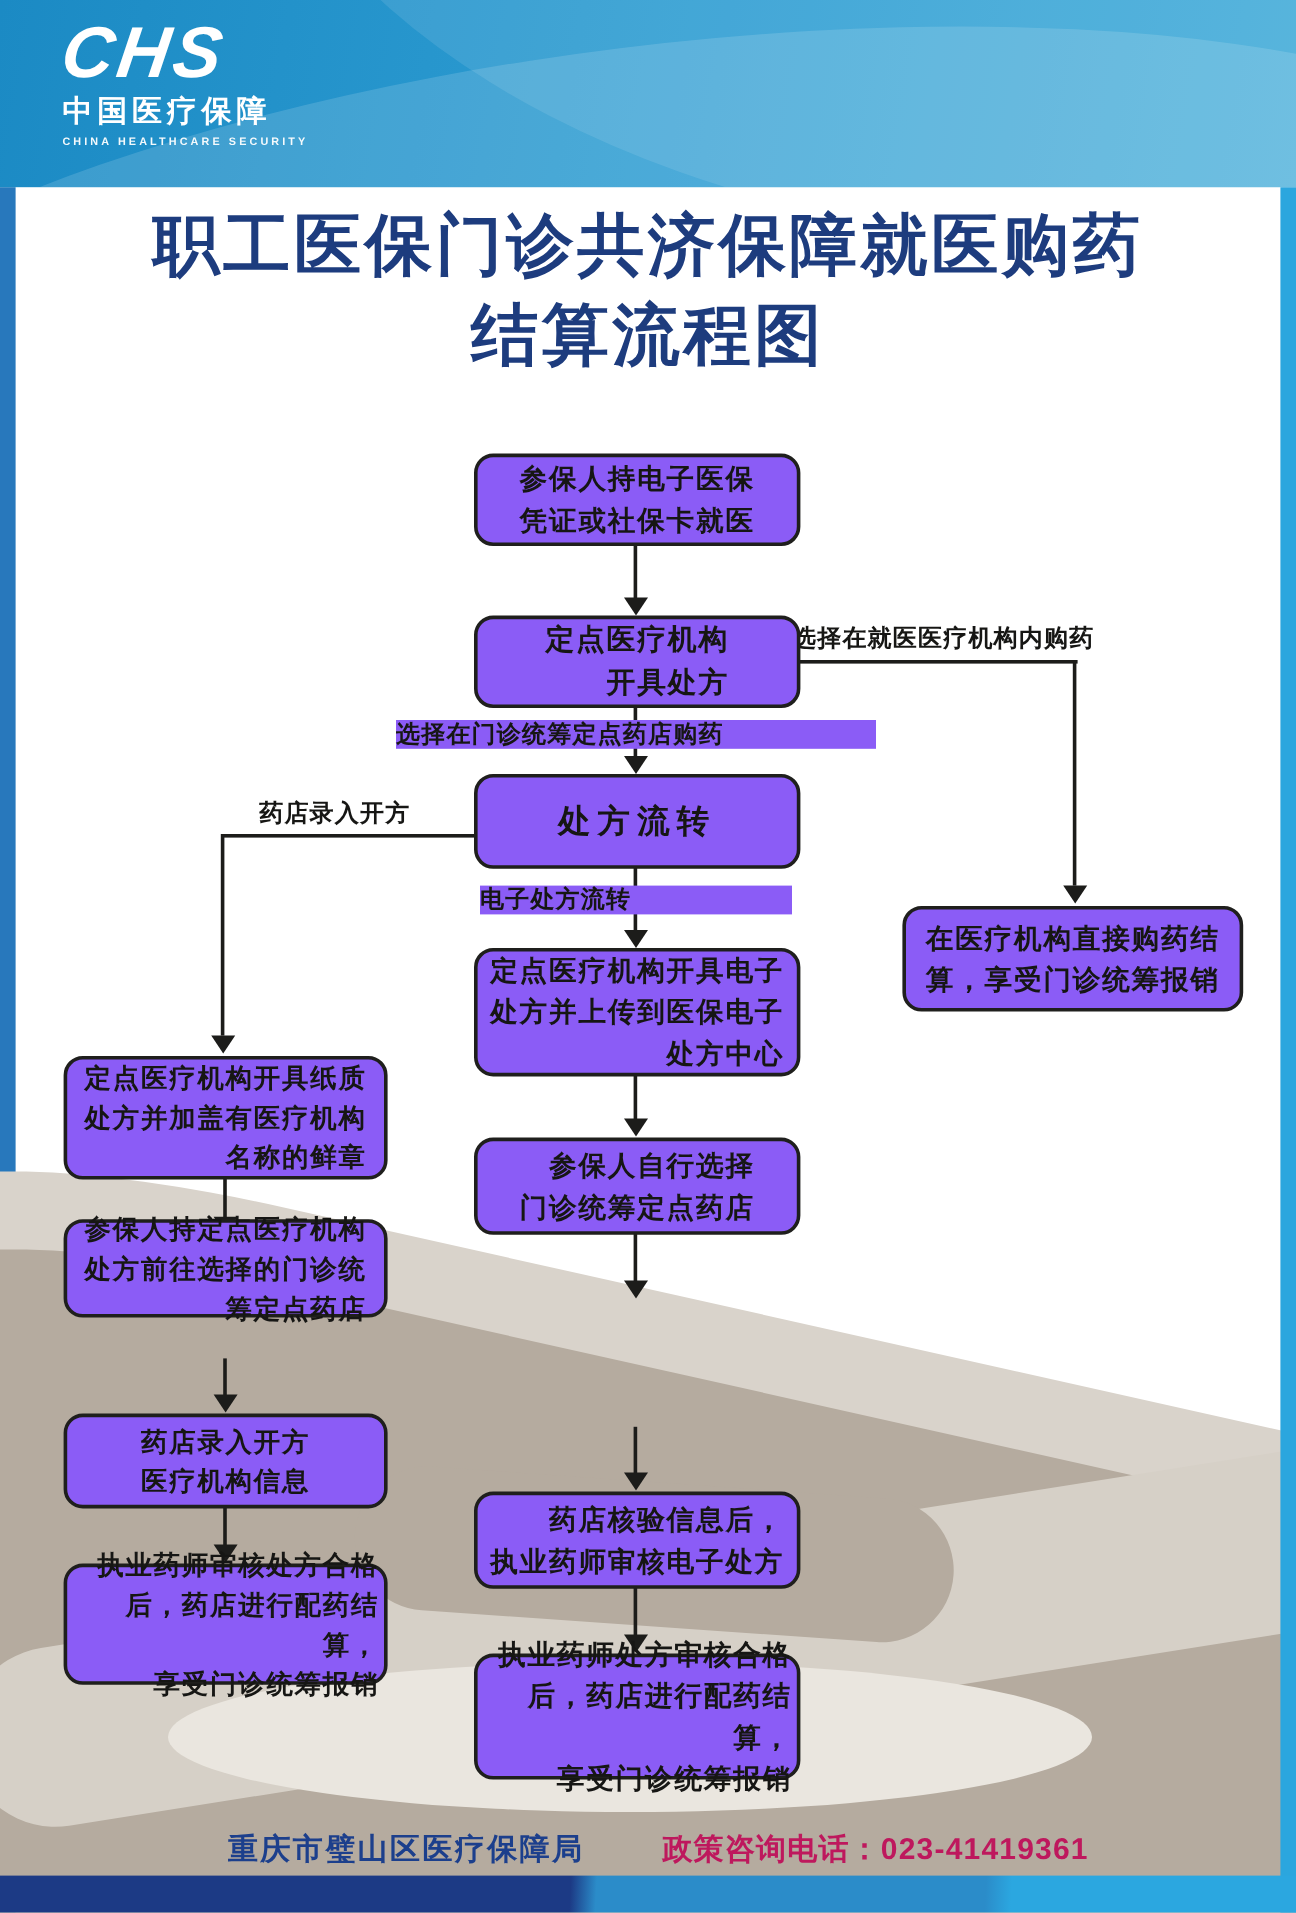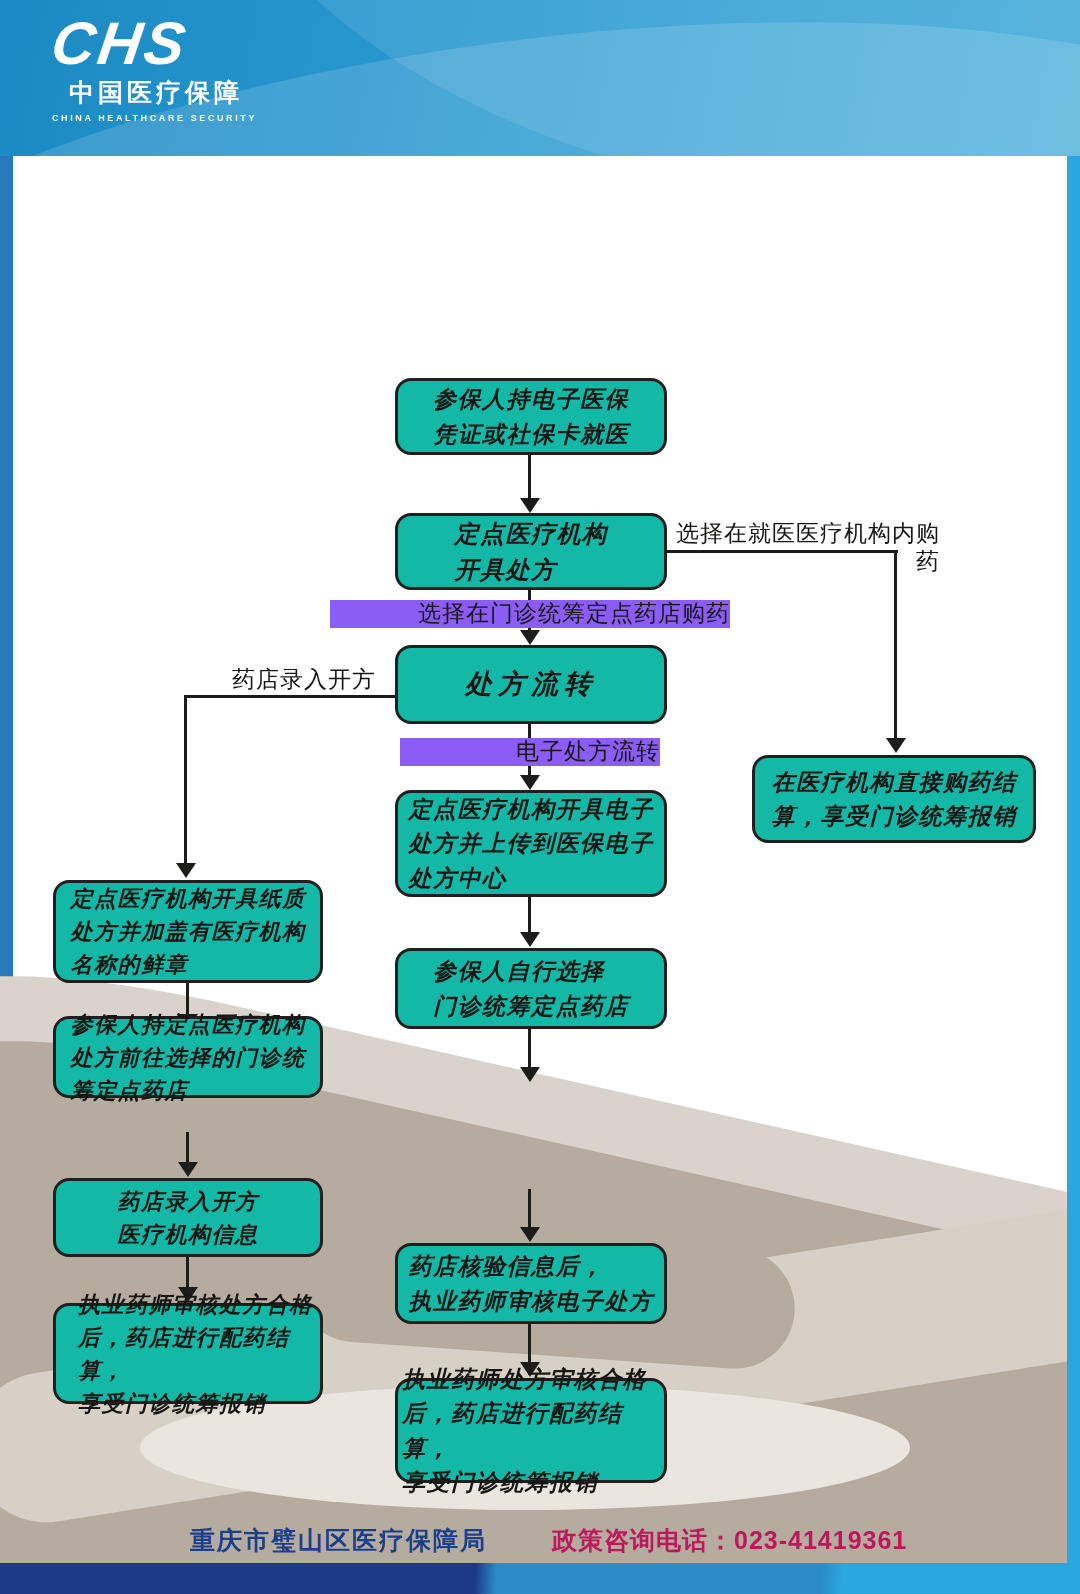--- a/index.html
+++ b/index.html
@@ -20,21 +20,21 @@
   }
   .hdr-swoosh2{
     position:absolute;right:-420px;top:-560px;width:1300px;height:760px;
     border-radius:50%;background:rgba(255,255,255,.10);transform:rotate(6deg);
   }
   .logo{position:absolute;left:52px;top:14px;color:#fff;z-index:2;}
   .logo-chs{
     font-size:60px;font-weight:900;font-style:italic;letter-spacing:3px;
     transform:skewX(-8deg);line-height:1.0;
   }
-  .logo-cn{font-size:25px;font-weight:700;letter-spacing:4px;margin-top:2px;margin-left:17px;}
+  .logo-cn{font-size:25px;font-weight:700;letter-spacing:4px;margin-top:2px;}
   .logo-en{font-size:9px;font-weight:700;letter-spacing:2.6px;margin-top:4px;opacity:.95;}
   
   .strip-left{position:absolute;left:0;top:156px;width:13px;height:1438px;background:#2878bc;z-index:1;}
   .strip-right{position:absolute;right:0;top:156px;width:13px;height:1438px;background:#2ba6de;z-index:5;}
   
   .bgA{position:absolute;left:-60px;top:940px;width:2400px;height:1600px;
        background:#d9d3cb;transform-origin:0 0;transform:rotate(12.6deg);
        border-radius:300px 0 0 0 / 60px 0 0 0;z-index:2;}
   .bgB{position:absolute;left:-60px;top:1005px;width:2400px;height:1600px;
        background:#b5ab9f;transform-origin:0 0;transform:rotate(12.6deg);
@@ -47,33 +47,33 @@
        background:#eae6df;border-radius:50%;z-index:2;}
   
   .title{
     position:absolute;left:0;top:166px;width:1080px;z-index:7;
     text-align:center;font-size:56px;font-weight:900;color:#1d3c7e;
     line-height:1.34;letter-spacing:3px;white-space:pre-line;
   }
   
   .flow{position:absolute;left:0;top:0;width:1080px;height:1594px;z-index:10;}
   .box{
-    position:absolute;box-sizing:border-box;background:#14b8a6;
+    position:absolute;box-sizing:border-box;background:#8b5cf6;
     border:3px solid #1f1f1d;border-radius:16px;
     display:flex;align-items:center;justify-content:center;
-    text-align:left;font-weight:bold;color:#161614;
-    white-space:pre-line;line-height:1.5;letter-spacing:1.5px;padding:0 4px;font-style:italic;
+    text-align:right;font-weight:bold;color:#161614;
+    white-space:pre-line;line-height:1.5;letter-spacing:1.5px;padding:0 4px;
   }
   .vl,.hl{position:absolute;background:#1c1c1a;}
   .vl{width:3px;}.hl{height:3px;}
   .ah{position:absolute;width:0;height:0;
       border-left:10px solid transparent;border-right:10px solid transparent;
       border-top:15px solid #1c1c1a;}
-  .lbl{position:absolute;font-weight:normal;color:#161614;font-size:23px;
-       text-align:right;letter-spacing:1px;line-height:1.2;}
+  .lbl{position:absolute;font-weight:bold;color:#161614;font-size:20px;
+       text-align:left;letter-spacing:1px;line-height:1.2;}
   .bgw{background:#8b5cf6;}
   
   .cbox{left:395px;width:272px;font-size:23px;}
   #b-visit{top:378px;height:77px;}
   #b-prescribe{top:513px;height:77px;font-size:24px;}
   #b-transfer{top:645px;height:79px;font-size:27px;letter-spacing:6px;}
   #b-eissue{top:790px;height:107px;}
   #b-choose{top:948px;height:81px;}
   #b-download{top:1083px;height:107px;}
   #b-verify{top:1243px;height:81px;}
@@ -108,20 +108,22 @@
   <div class="header">
     <div class="hdr-swoosh1"></div>
     <div class="hdr-swoosh2"></div>
     <div class="logo">
       <div class="logo-chs">CHS</div>
       <div class="logo-cn">中国医疗保障</div>
       <div class="logo-en">CHINA HEALTHCARE SECURITY</div>
     </div>
   </div>
 
+  <div class="title">职工医保门诊共济保障就医购药
+结算流程图</div>
 
   <div class="flow">
 
     <div class="vl" style="left:528px;top:454px;height:46px;"></div>
     <div class="ah" style="left:520px;top:498px;"></div>
 
     <div class="vl" style="left:528px;top:589px;height:43px;"></div>
     <div class="ah" style="left:520px;top:630px;"></div>
     <div class="lbl bgw" style="left:330px;top:600px;width:400px;">选择在门诊统筹定点药店购药</div>
 

